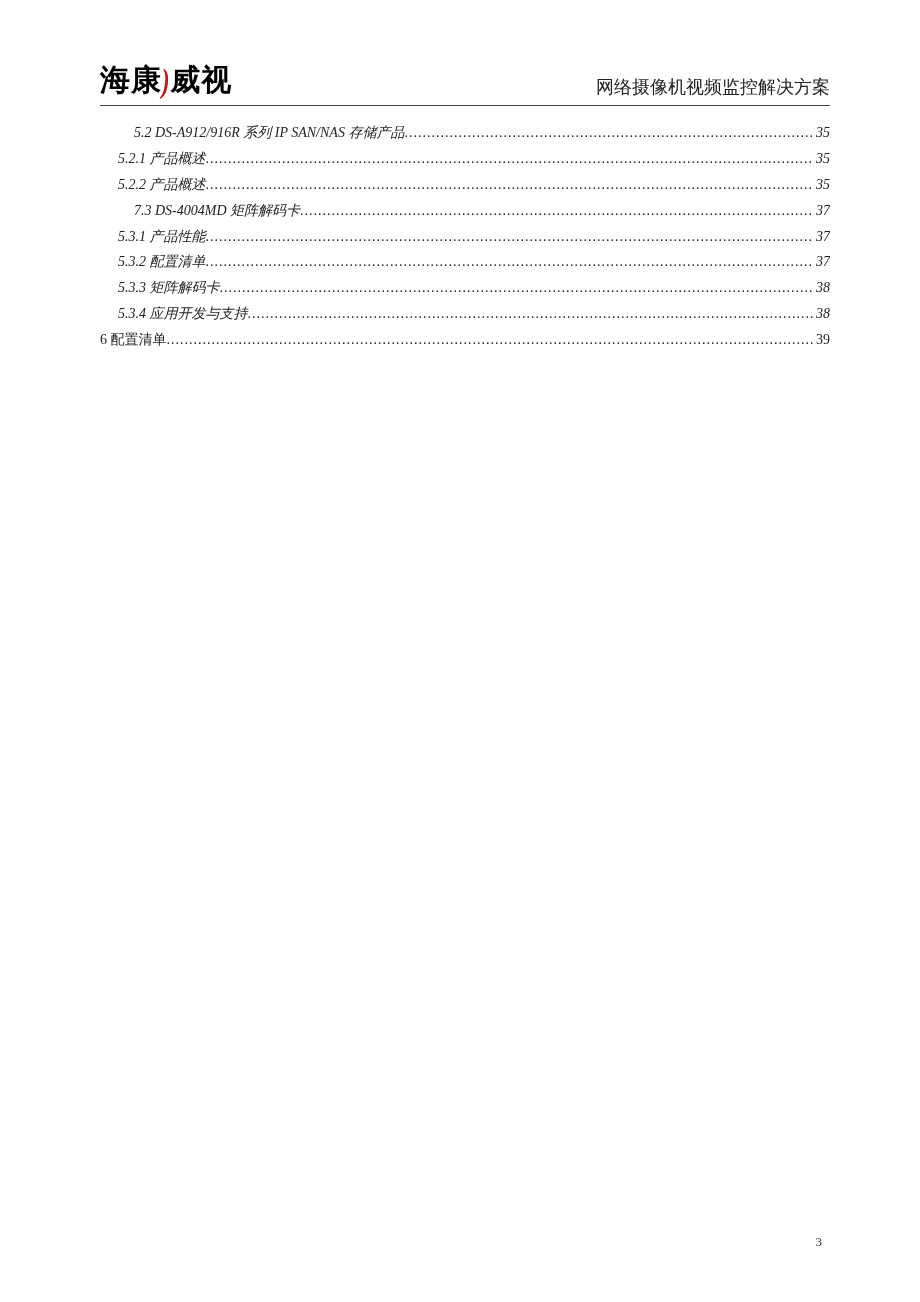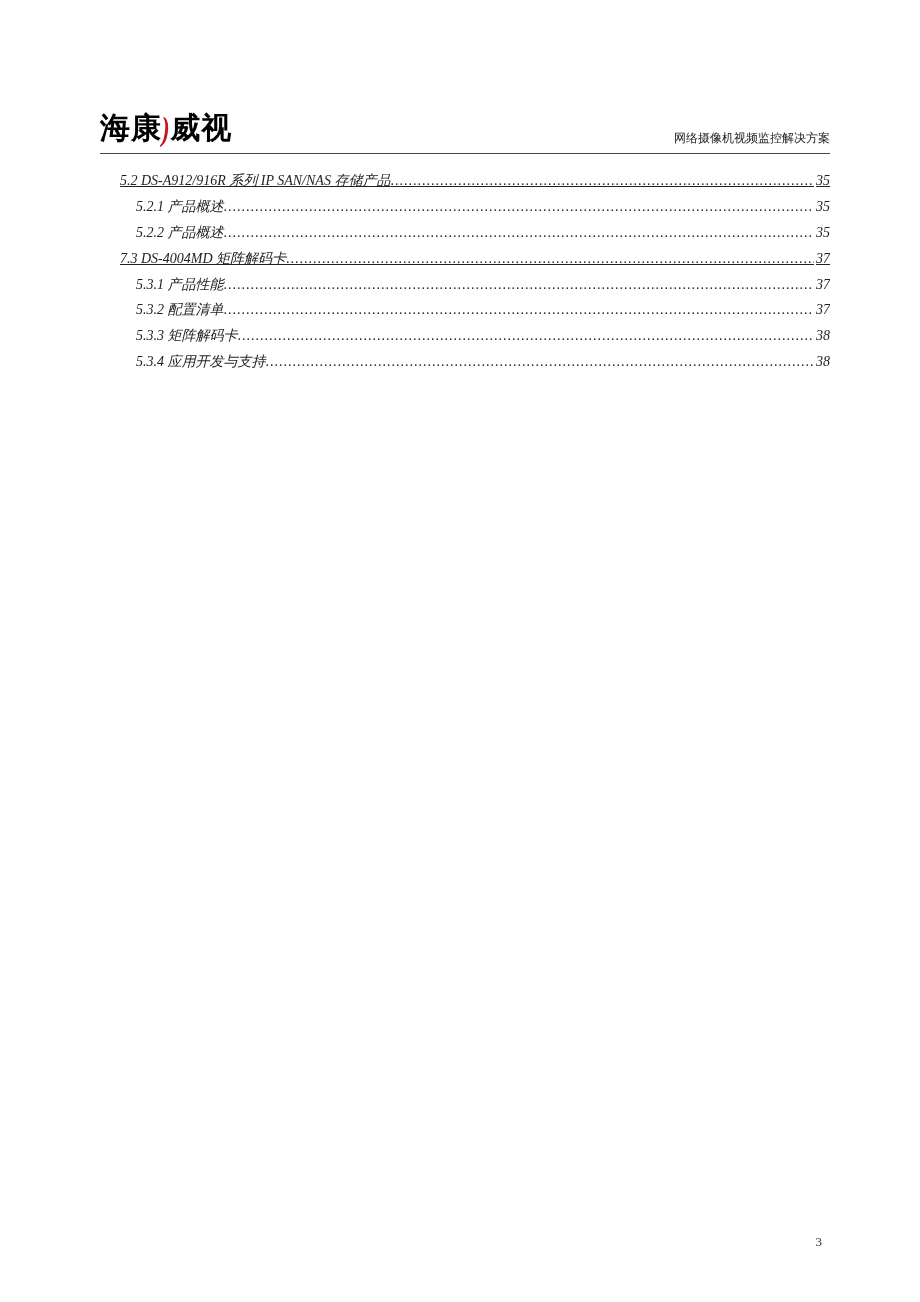--- a/index.html
+++ b/index.html
@@ -15,42 +15,41 @@
     position: relative;
     height: 100%;
   }
   .header {
     display: flex;
     align-items: flex-end;
     justify-content: space-between;
     border-bottom: 1.5px solid #444;
     padding-bottom: 4px;
     margin-bottom: 14px;
-    margin-top: 48px;
   }
   .logo {
     display: flex;
     align-items: center;
     font-family: "STKaiti", "KaiTi", "楷体", serif;
     font-weight: 900;
     font-size: 30px;
     letter-spacing: 1px;
     color: #000;
   }
   .logo .paren {
     color: #c4161c;
     font-style: italic;
     font-weight: 900;
     font-size: 34px;
     margin: 0 -2px;
     transform: scaleX(0.7);
     display: inline-block;
   }
   .doc-title {
-    font-size: 12px;
+    font-size: 18px;
     color: #222;
     margin-bottom: 2px;
     font-family: "SimSun", "宋体", serif;
   }
   .toc {
     margin-top: 6px;
   }
   .toc-row {
     display: flex;
     align-items: baseline;
@@ -66,22 +65,22 @@
     flex: 1 1 auto;
     overflow: hidden;
     font-style: normal;
     letter-spacing: 1px;
     color: #222;
   }
   .toc-row .dots::before {
     content: "..........................................................................................................................................................................................................................";
   }
   .toc-row .pageno { flex: 0 0 auto; padding-left: 2px; }
-  .indent-1 { margin-left: 20px; text-decoration: underline; }
-  .indent-2 { margin-left: 36px; }
+  .indent-1 { margin-left: 34px; }
+  .indent-2 { margin-left: 18px; }
   .indent-0 { margin-left: 0; }
   .footer-pageno {
     position: absolute;
     bottom: 52px;
     right: 98px;
     font-size: 13px;
     color: #333;
     font-family: "Times New Roman", serif;
   }
 </style>
@@ -133,17 +132,22 @@
     <div class="toc-row italic indent-2">
       <span class="label">5.3.3 矩阵解码卡</span>
       <span class="dots"></span>
       <span class="pageno">38</span>
     </div>
     <div class="toc-row italic indent-2">
       <span class="label">5.3.4 应用开发与支持</span>
       <span class="dots"></span>
       <span class="pageno">38</span>
     </div>
+    <div class="toc-row indent-0">
+      <span class="label">6 配置清单</span>
+      <span class="dots"></span>
+      <span class="pageno">39</span>
+    </div>
   </div>
 
   <div class="footer-pageno">3</div>
 
 </div>
 
 </body></html>

